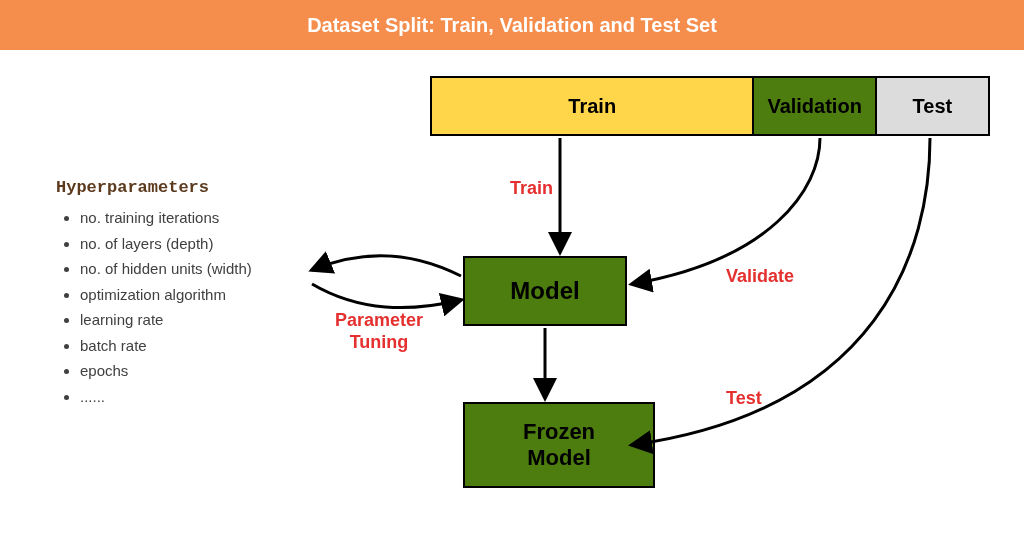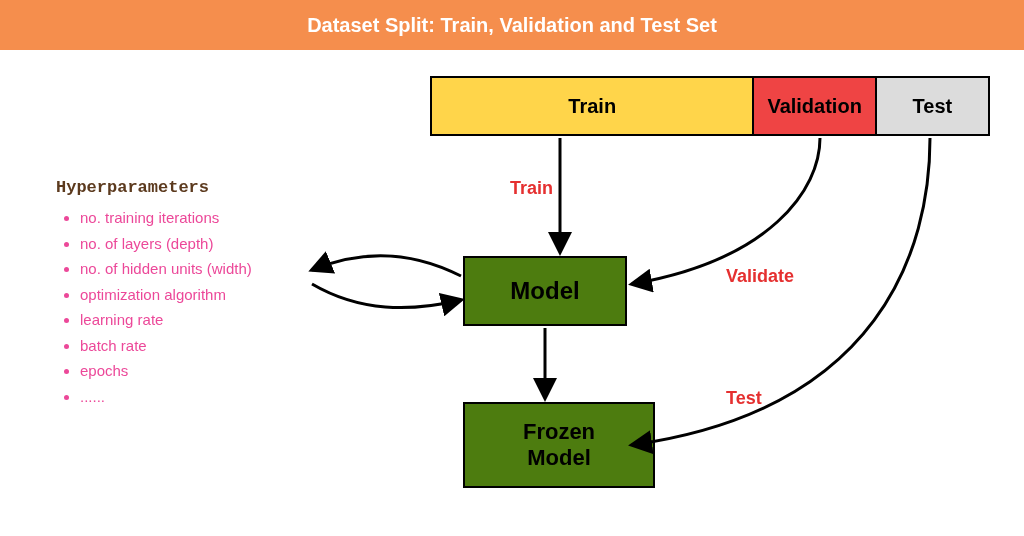--- a/index.html
+++ b/index.html
@@ -39,21 +39,21 @@
   }
   .ds-seg {
     display: flex;
     align-items: center;
     justify-content: center;
     font-weight: 700;
     font-size: 20px;
     color: #000;
   }
   .seg-train { flex: 0 0 58%; background: #ffd54a; border-right: 2px solid #000; }
-  .seg-val   { flex: 0 0 22%; background: #ef4444; border-right: 2px solid #000; }
+  .seg-val   { flex: 0 0 22%; background: #4d7c0f; border-right: 2px solid #000; }
   .seg-test  { flex: 0 0 20%; background: #dcdcdc; }
 
   
   .box {
     position: absolute;
     border: 2px solid #000;
     background: #4d7c0f;
     display: flex;
     align-items: center;
     justify-content: center;
@@ -75,21 +75,21 @@
   .hyper-title {
     color: #5c3a1e;
     font-weight: 700;
     font-size: 17px;
     margin-bottom: 8px;
     font-family: Liberation Mono, monospace;
   }
   .hyper ul {
     list-style: disc;
     padding-left: 24px;
-    color: #ec4899;
+    color: #404040;
     font-size: 15px;
     line-height: 1.7;
   }
 
   
   .lbl {
     position: absolute;
     color: #e53030;
     font-weight: 700;
     font-size: 18px;
@@ -146,20 +146,24 @@
       <li>optimization algorithm</li>
       <li>learning rate</li>
       <li>batch rate</li>
       <li>epochs</li>
       <li>......</li>
     </ul>
   </div>
 
   <div class="lbl lbl-train">Train</div>
   <div class="lbl lbl-validate">Validate</div>
+  <div class="lbl lbl-param">
+    <span>Parameter</span><br>
+    <span>Tuning</span>
+  </div>
   <div class="lbl lbl-test">Test</div>
 
   <svg class="arrows">
     <defs>
       <marker id="ah" viewBox="0 0 12 12" refX="10" refY="6" markerWidth="8" markerHeight="8" orient="auto-start-reverse">
         <path d="M 0 0 L 12 6 L 0 12 z" fill="#000"></path>
       </marker>
     </defs>
 
     <line x1="560" y1="88" x2="560" y2="202" stroke="#000" stroke-width="3" marker-end="url(#ah)"></line>

